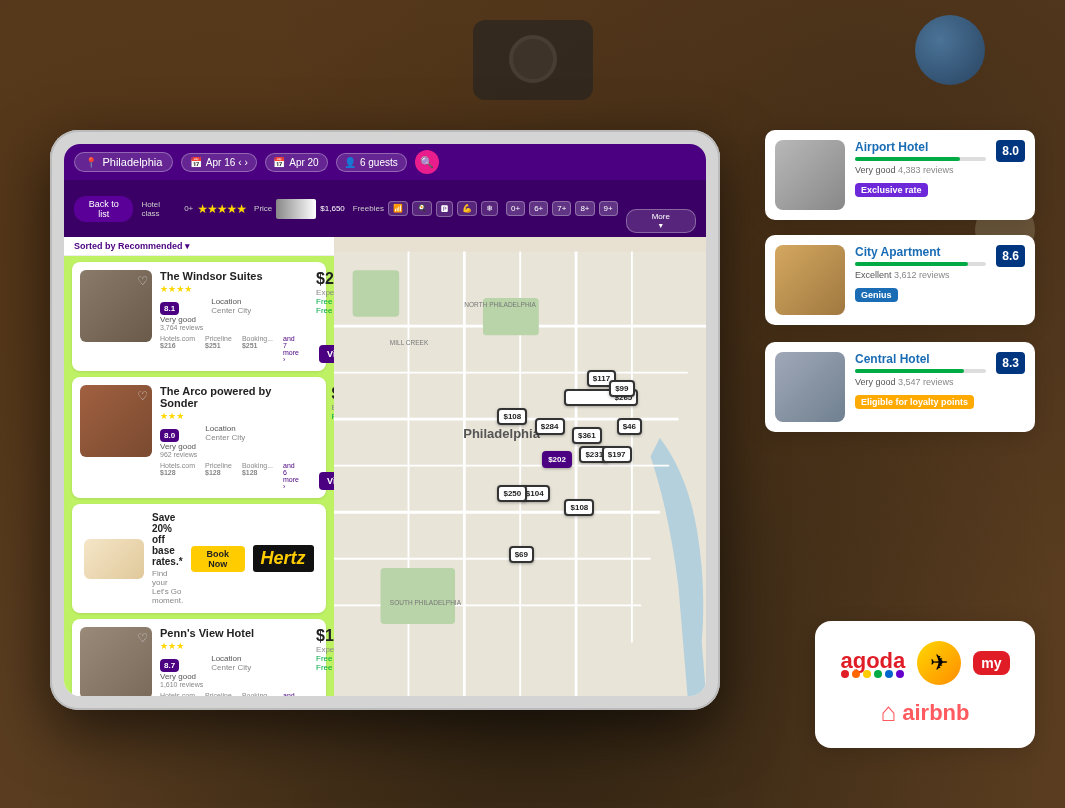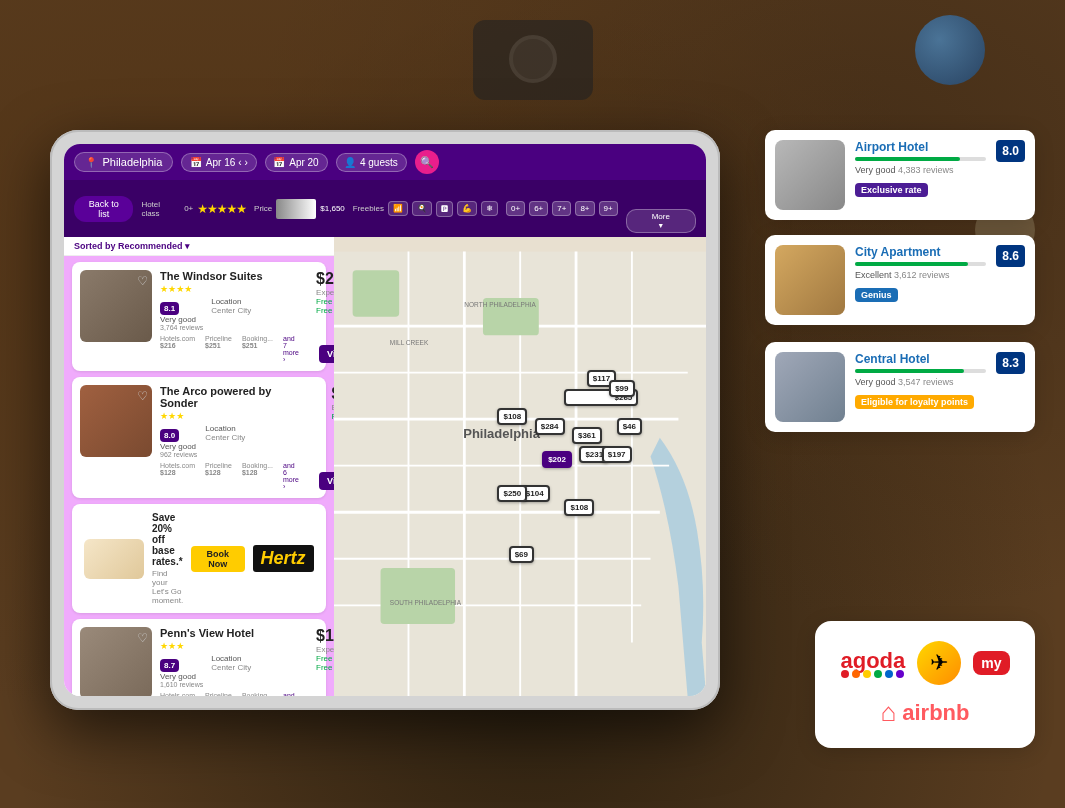--- a/index.html
+++ b/index.html
@@ -220,21 +220,21 @@
     
     .main-content {
       display: flex;
       height: calc(100% - 76px);
     }
 
     
     .hotel-list {
       width: 42%;
       overflow-y: auto;
-      background: #f0abfc;
+      background: #bef264;
     }
 
     .sort-bar {
       background: white;
       padding: 4px 10px;
       font-size: 9px;
       color: #555;
       border-bottom: 1px solid #eee;
     }
 
@@ -463,21 +463,21 @@
     .floating-bar-fill { height: 4px; background: #00aa44; border-radius: 2px; }
 
     .floating-badge {
       display: inline-block;
       border-radius: 4px;
       padding: 2px 6px;
       font-size: 9px;
       font-weight: 700;
     }
 
-    .badge-green { background: #4c1d95; color: white; }
+    .badge-green { background: #6d28d9; color: white; }
     .badge-blue { background: #1a6db5; color: white; }
     .badge-yellow { background: #ffaa00; color: white; }
 
     .floating-score {
       background: #003580;
       color: white;
       font-size: 12px;
       font-weight: 700;
       padding: 4px 6px;
       border-radius: 4px;
@@ -569,21 +569,21 @@
         <span>📅</span>
         <span>Apr 16</span>
         <span>‹ ›</span>
       </div>
       <div class="date-input">
         <span>📅</span>
         <span>Apr 20</span>
       </div>
       <div class="guests-input">
         <span>👤</span>
-        <span>4 guests</span>
+        <span>6 guests</span>
       </div>
       <button class="search-btn">🔍</button>
     </div>
 
     <div class="filter-bar">
       <button class="back-btn">Back to list</button>
       <div class="filter-group">
         <span style="font-size:8px;color:#ccc;">Hotel class</span>
         <span style="font-size:8px;color:#ccc;">0+</span>
         <span class="stars-display">★★★★★</span>

